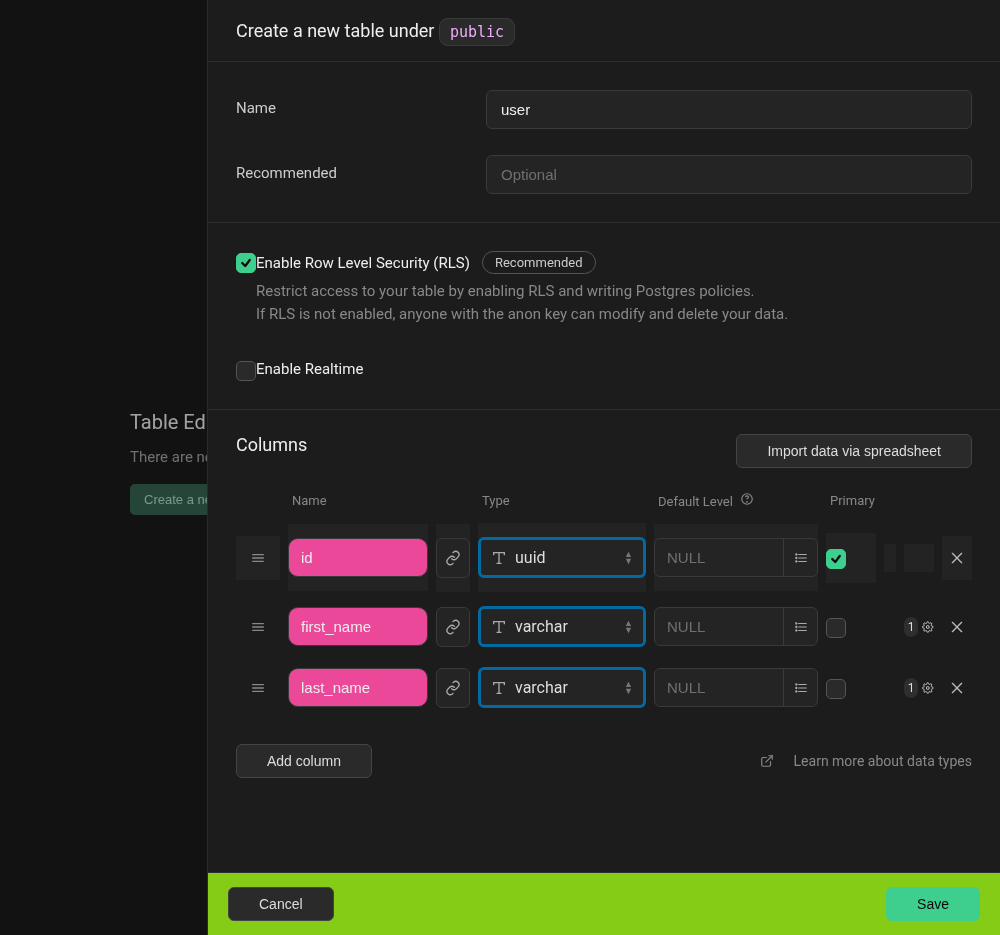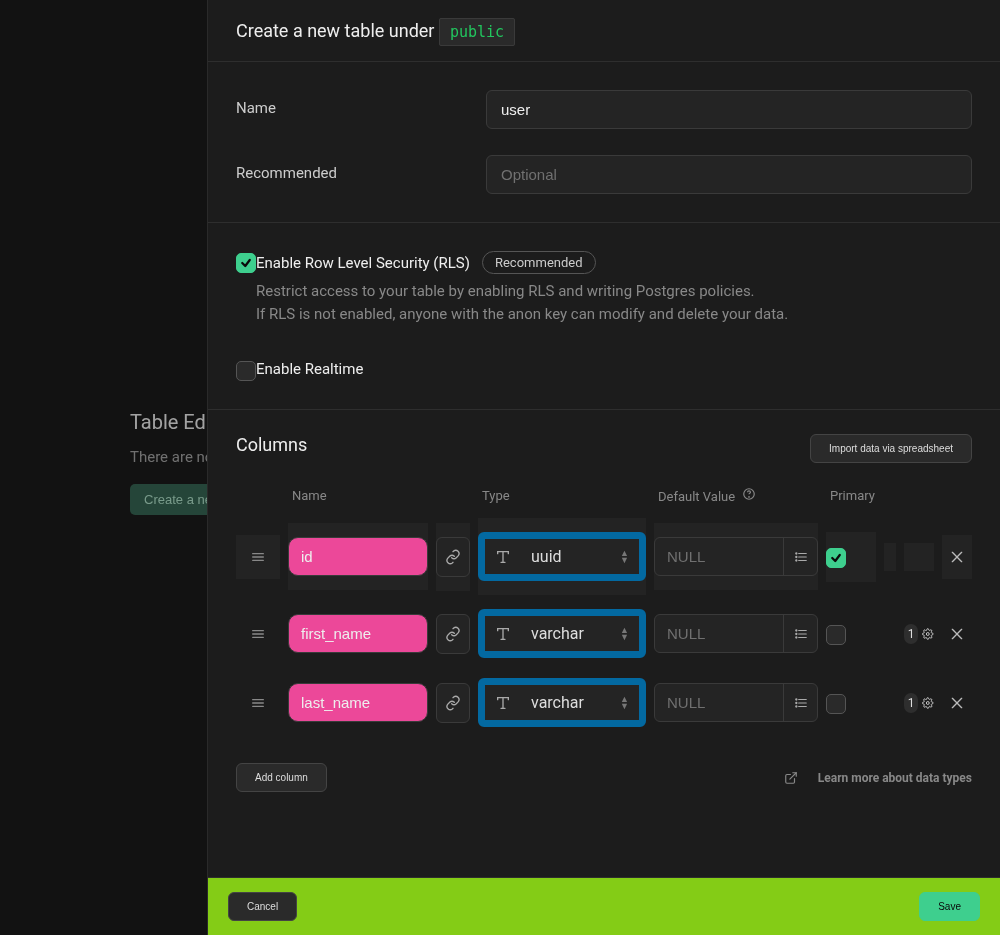--- a/index.html
+++ b/index.html
@@ -63,24 +63,24 @@
   }
   .panel-header h1 {
     font-size: 18px;
     font-weight: 400;
     color: #eee;
   }
   .schema-chip {
     font-family: ui-monospace, SFMono-Regular, Menlo, monospace;
     background: #2a2a2a;
     border: 1px solid #3a3a3a;
-    border-radius: 2px;
+    border-radius: 9px;
     padding: 4px 10px;
     font-size: 15px;
-    color: #22c55e;
+    color: #f0abfc;
   }
   .section {
     padding: 28px;
     border-bottom: 1px solid #2e2e2e;
   }
   .form-row {
     display: flex;
     align-items: flex-start;
     gap: 30px;
     margin-bottom: 26px;
@@ -161,22 +161,22 @@
   }
   .columns-header h2 {
     font-size: 18px;
     font-weight: 400;
     color: #eee;
   }
   .btn {
     background: #2a2a2a;
     border: 1px solid #444;
     border-radius: 6px;
-    padding: 8px 18px;
-    font-size: 10px;
+    padding: 8px 30px;
+    font-size: 14px;
     color: #ddd;
     cursor: pointer;
   }
   .btn.primary {
     background: #3ecf8e;
     border-color: #3ecf8e;
     color: #0a0a0a;
     font-weight: 500;
   }
   .col-grid {
@@ -221,23 +221,23 @@
     border: 1px solid #3a3a3a;
     background: #242424;
     border-radius: 6px;
     display: flex; align-items: center; justify-content: center;
     color: #aaa;
     cursor: pointer;
   }
   .type-select {
     display: flex;
     align-items: center;
-    gap: 20px;
+    gap: 8px;
     background: #242424;
-    border: 7px solid #0369a1;
+    border: 3px solid #0369a1;
     border-radius: 6px;
     padding: 8px 10px;
     color: #ddd;
     width: 100%;
     position: relative;
   }
   .type-select .stepper {
     margin-left: auto;
     color: #777;
     display: flex; flex-direction: column; line-height: 0.7;
@@ -292,23 +292,22 @@
     display: flex;
     justify-content: space-between;
     align-items: center;
     padding: 20px 28px 6px 28px;
   }
   .learn-more {
     display: flex;
     gap: 20px;
     align-items: center;
     color: #888;
-    font-size: 12px;
+    font-size: 14px;
     cursor: pointer;
-    font-weight: bold;
   }
   .panel-footer {
     margin-top: auto;
     border-top: 1px solid #2e2e2e;
     padding: 14px 20px;
     display: flex;
     justify-content: space-between;
     background: #84cc16;
   }
   svg { display: block; }
@@ -381,21 +380,21 @@
       <h2>Columns</h2>
       <button class="btn">Import data via spreadsheet</button>
     </div>
 
     <div class="col-grid">
       <div class="col-head"></div>
       <div class="col-head">Name</div>
       <div class="col-head"></div>
       <div class="col-head">Type</div>
       <div class="col-head">
-        <span>Default Value</span>
+        <span>Default Level</span>
         <span class="help">
           <svg width="14" height="14" viewBox="0 0 24 24" fill="none" stroke="#888" stroke-width="2">
               <circle cx="12" cy="12" r="9"></circle>
               <path d="M9.5 9a2.5 2.5 0 0 1 5 0c0 1.5-2.5 2-2.5 3.5"></path>
               <circle cx="12" cy="17" r="0.5" fill="#888"></circle>
             </svg>
         </span>
       </div>
       <div class="col-head">Primary</div>
       <div class="col-head"></div>

